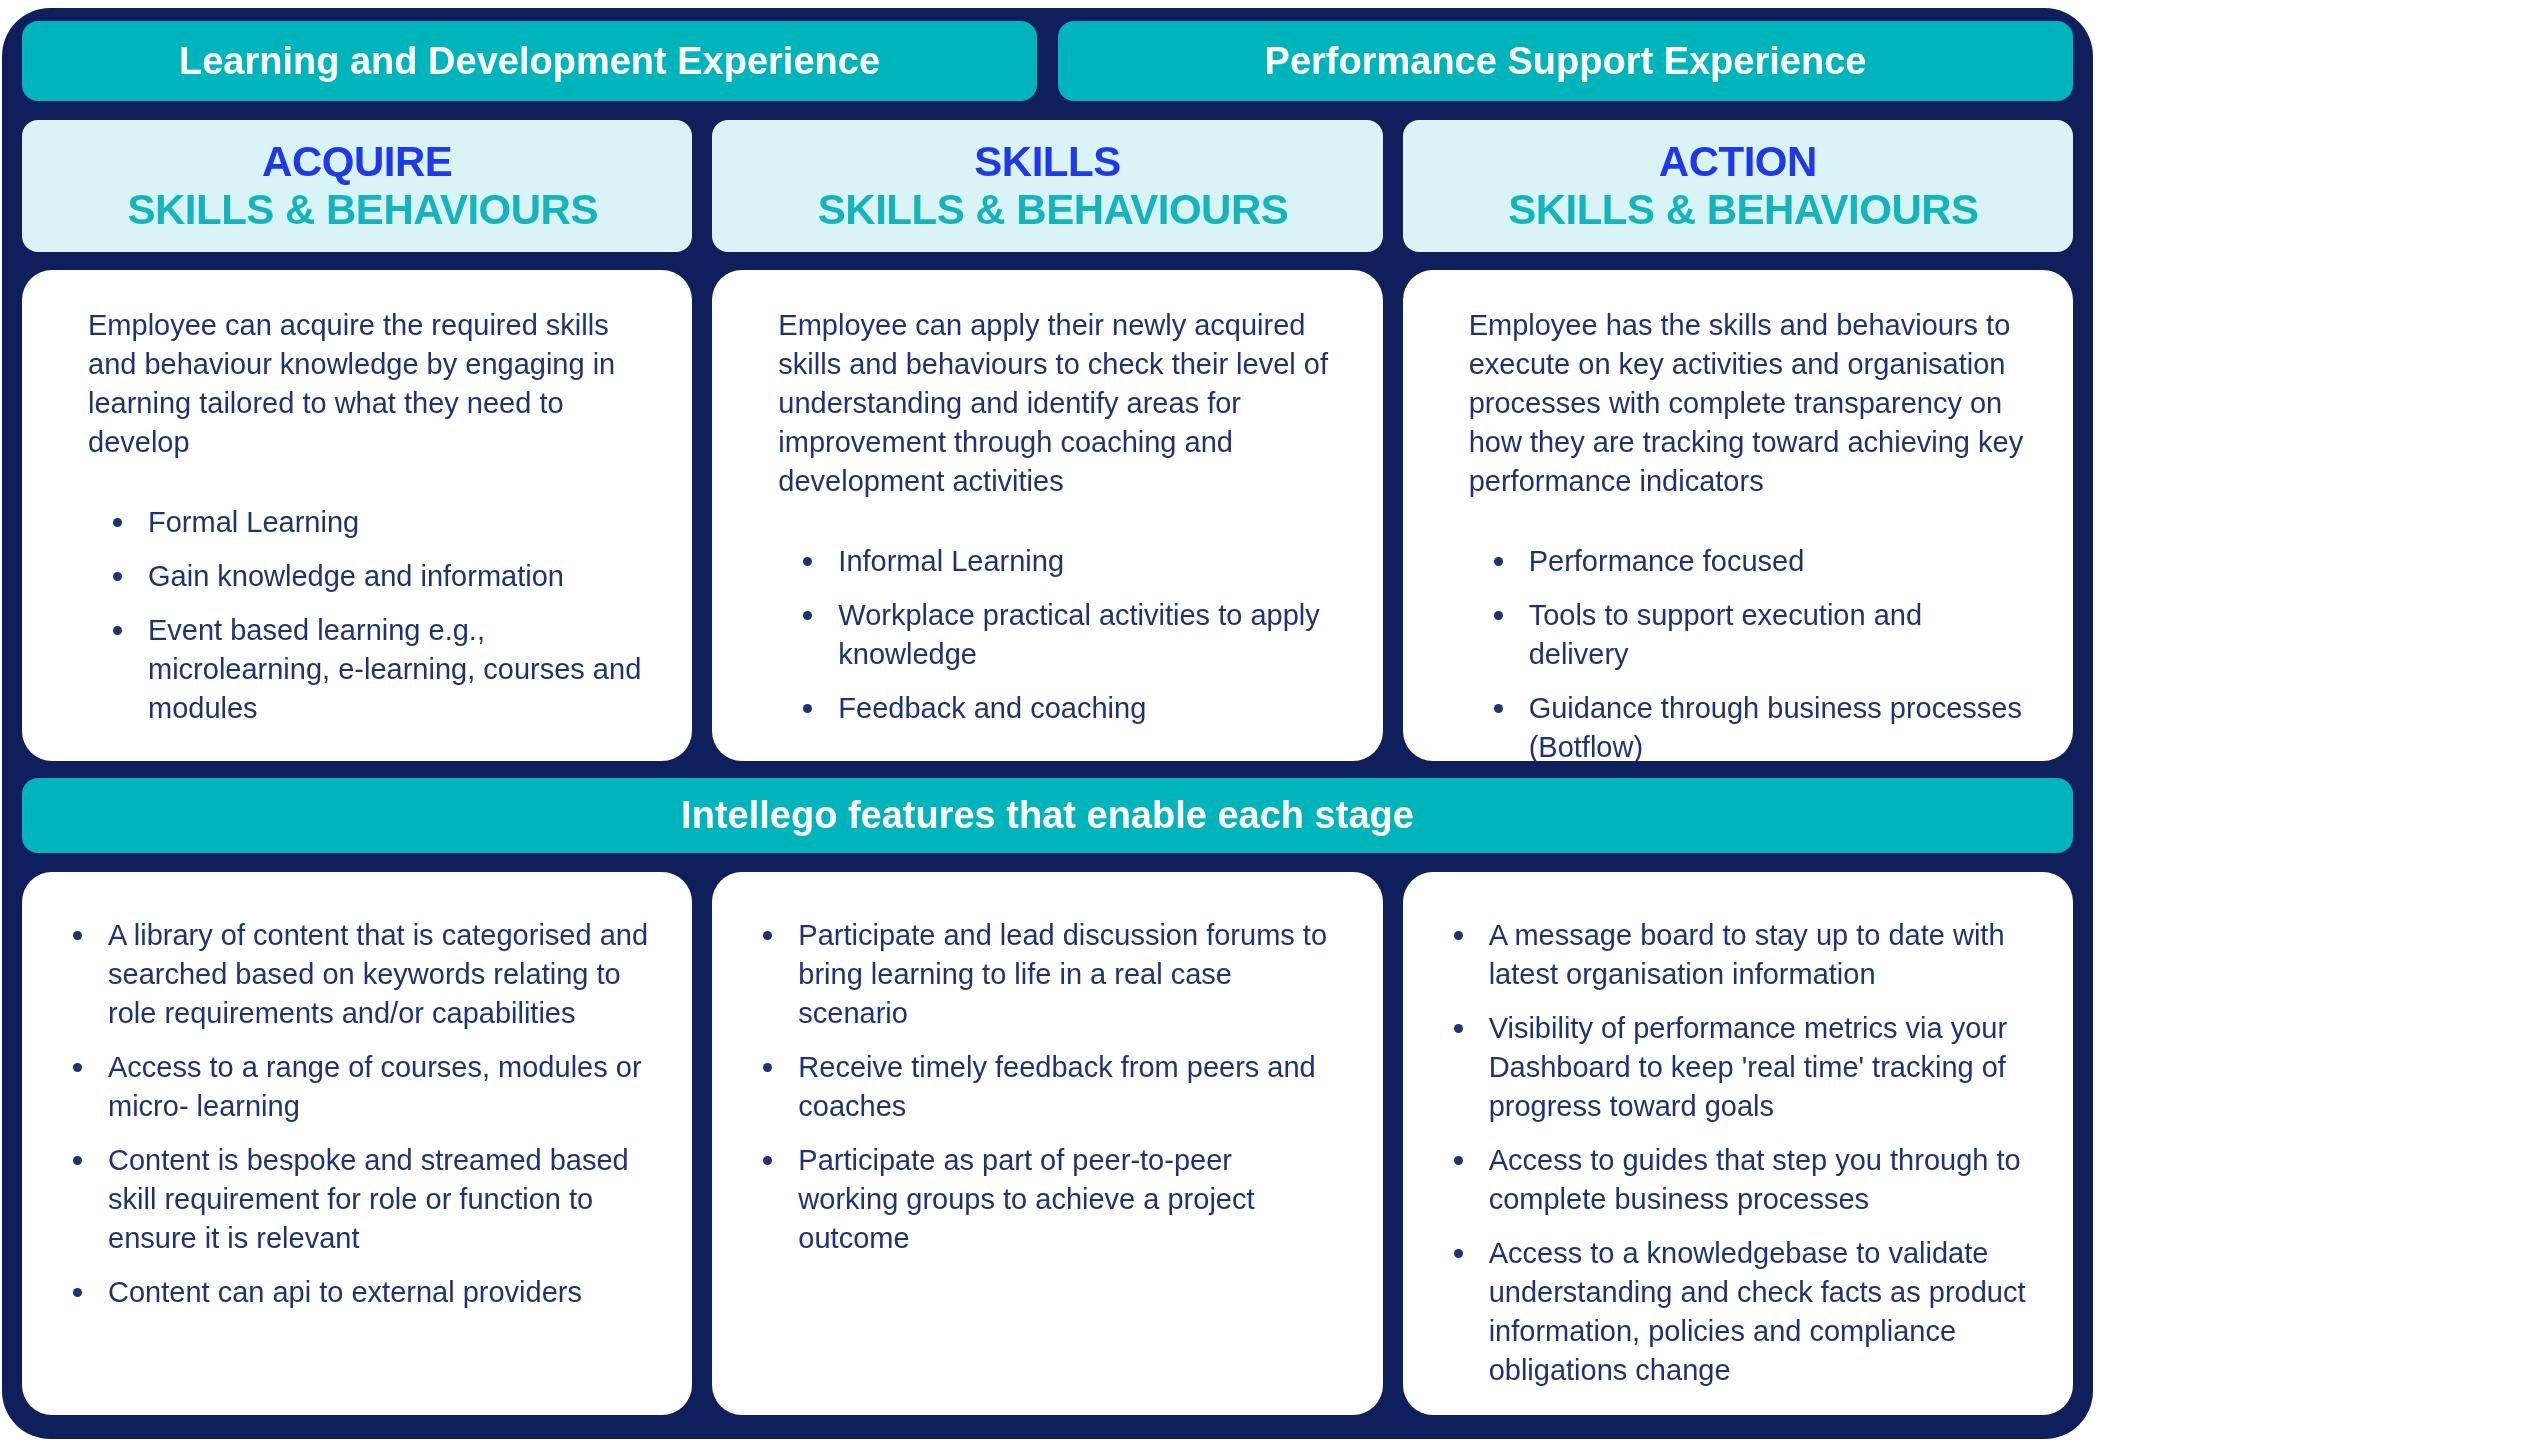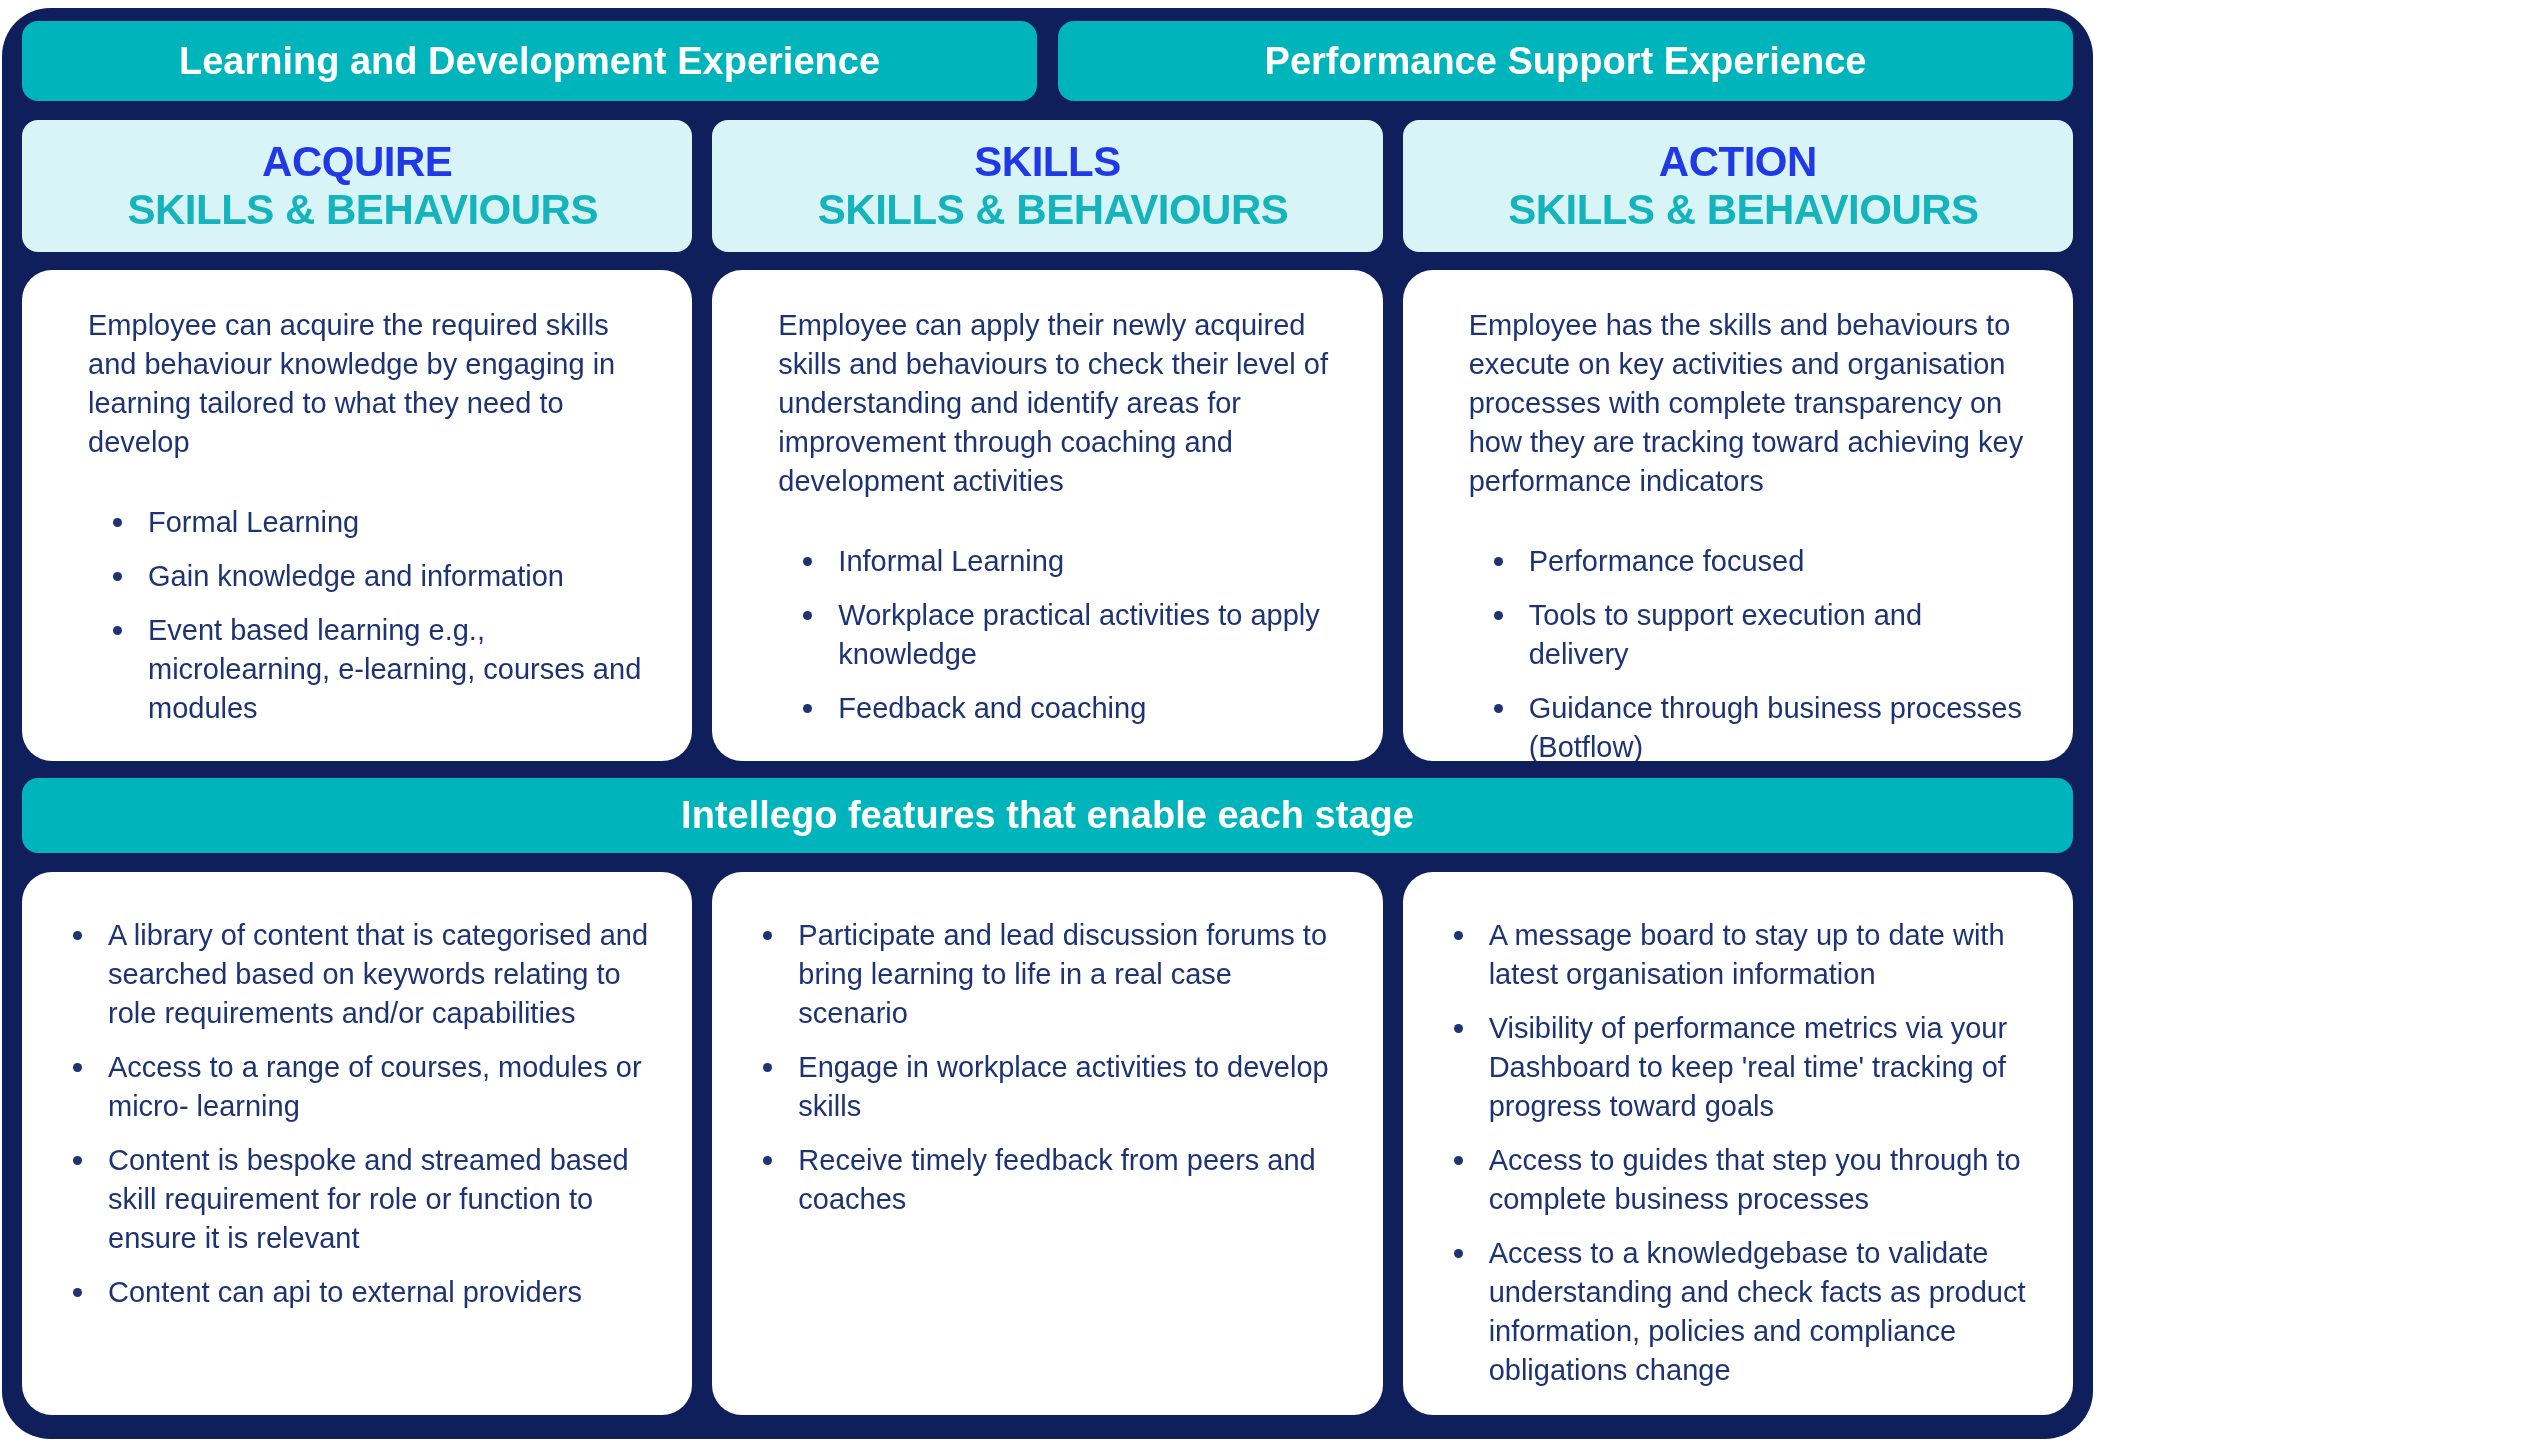--- a/index.html
+++ b/index.html
@@ -146,22 +146,22 @@
         <ul class="blist">
           <li>A library of content that is categorised and searched based on keywords relating to role requirements and/or capabilities</li>
           <li>Access to a range of courses, modules or micro- learning</li>
           <li>Content is bespoke and streamed based skill requirement for role or function to ensure it is relevant</li>
           <li>Content can api to external providers</li>
         </ul>
       </div>
       <div class="card feature-card">
         <ul class="blist">
           <li>Participate and lead discussion forums to bring learning to life in a real case scenario</li>
-          <li>Engage in workplace activities to develop skills</li>
           <li>Receive timely feedback from peers and coaches</li>
+          <li>Participate as part of peer-to-peer working groups to achieve a project outcome</li>
         </ul>
       </div>
       <div class="card feature-card">
         <ul class="blist">
           <li>A message board to stay up to date with latest organisation information</li>
           <li>Visibility of performance metrics via your Dashboard to keep 'real time' tracking of progress toward goals</li>
           <li>Access to guides that step you through to complete business processes</li>
           <li>Access to a knowledgebase to validate understanding and check facts as product information, policies and compliance obligations change</li>
         </ul>
       </div>

